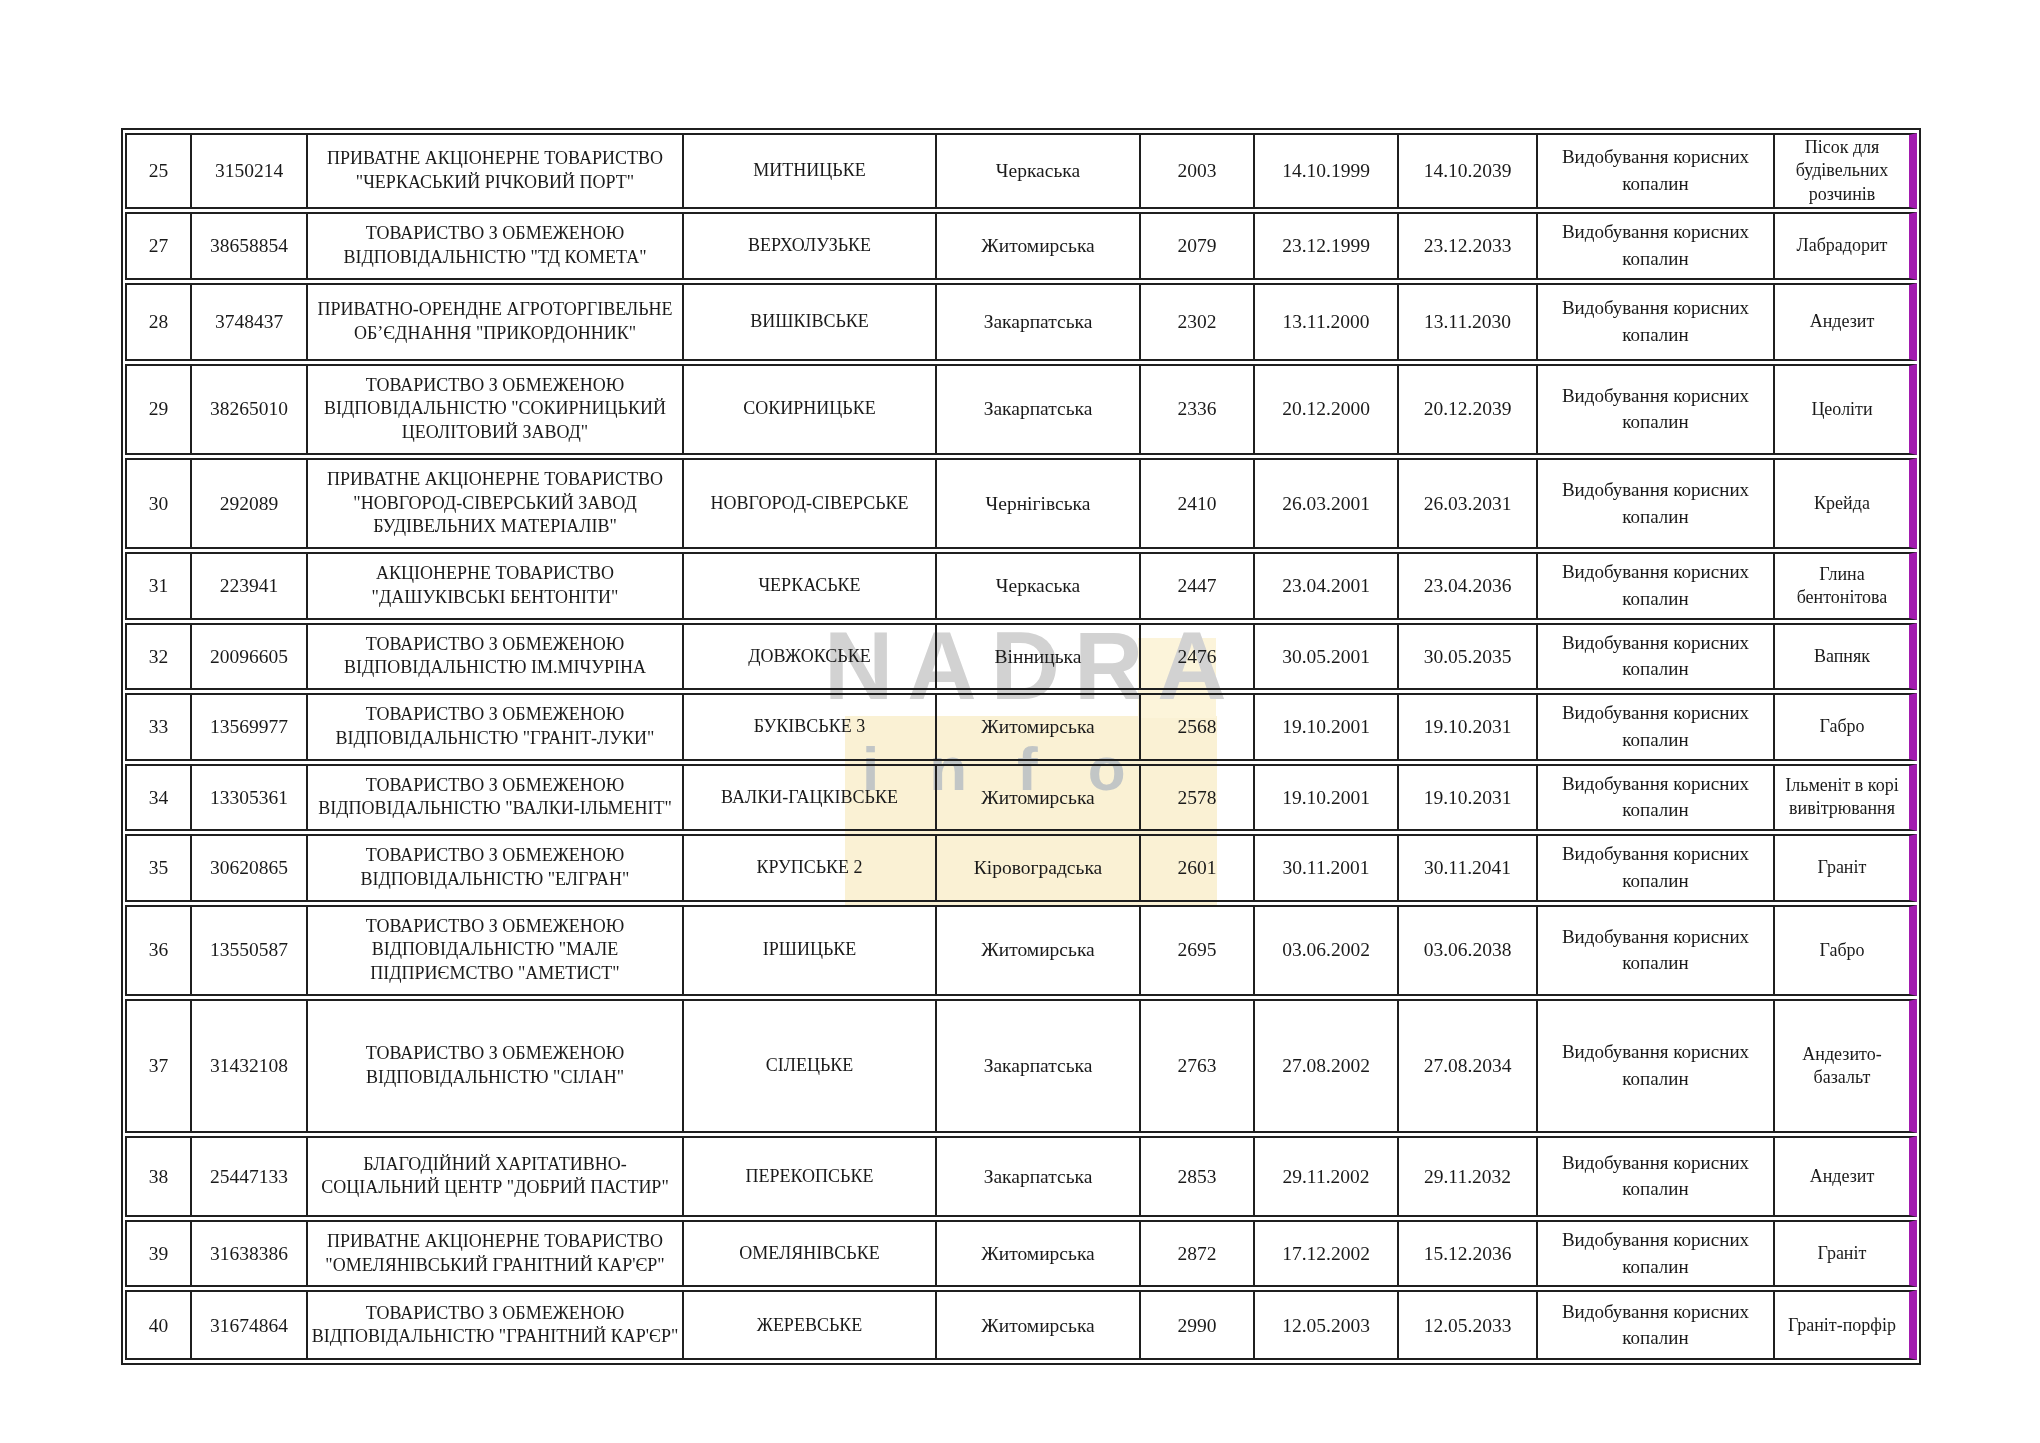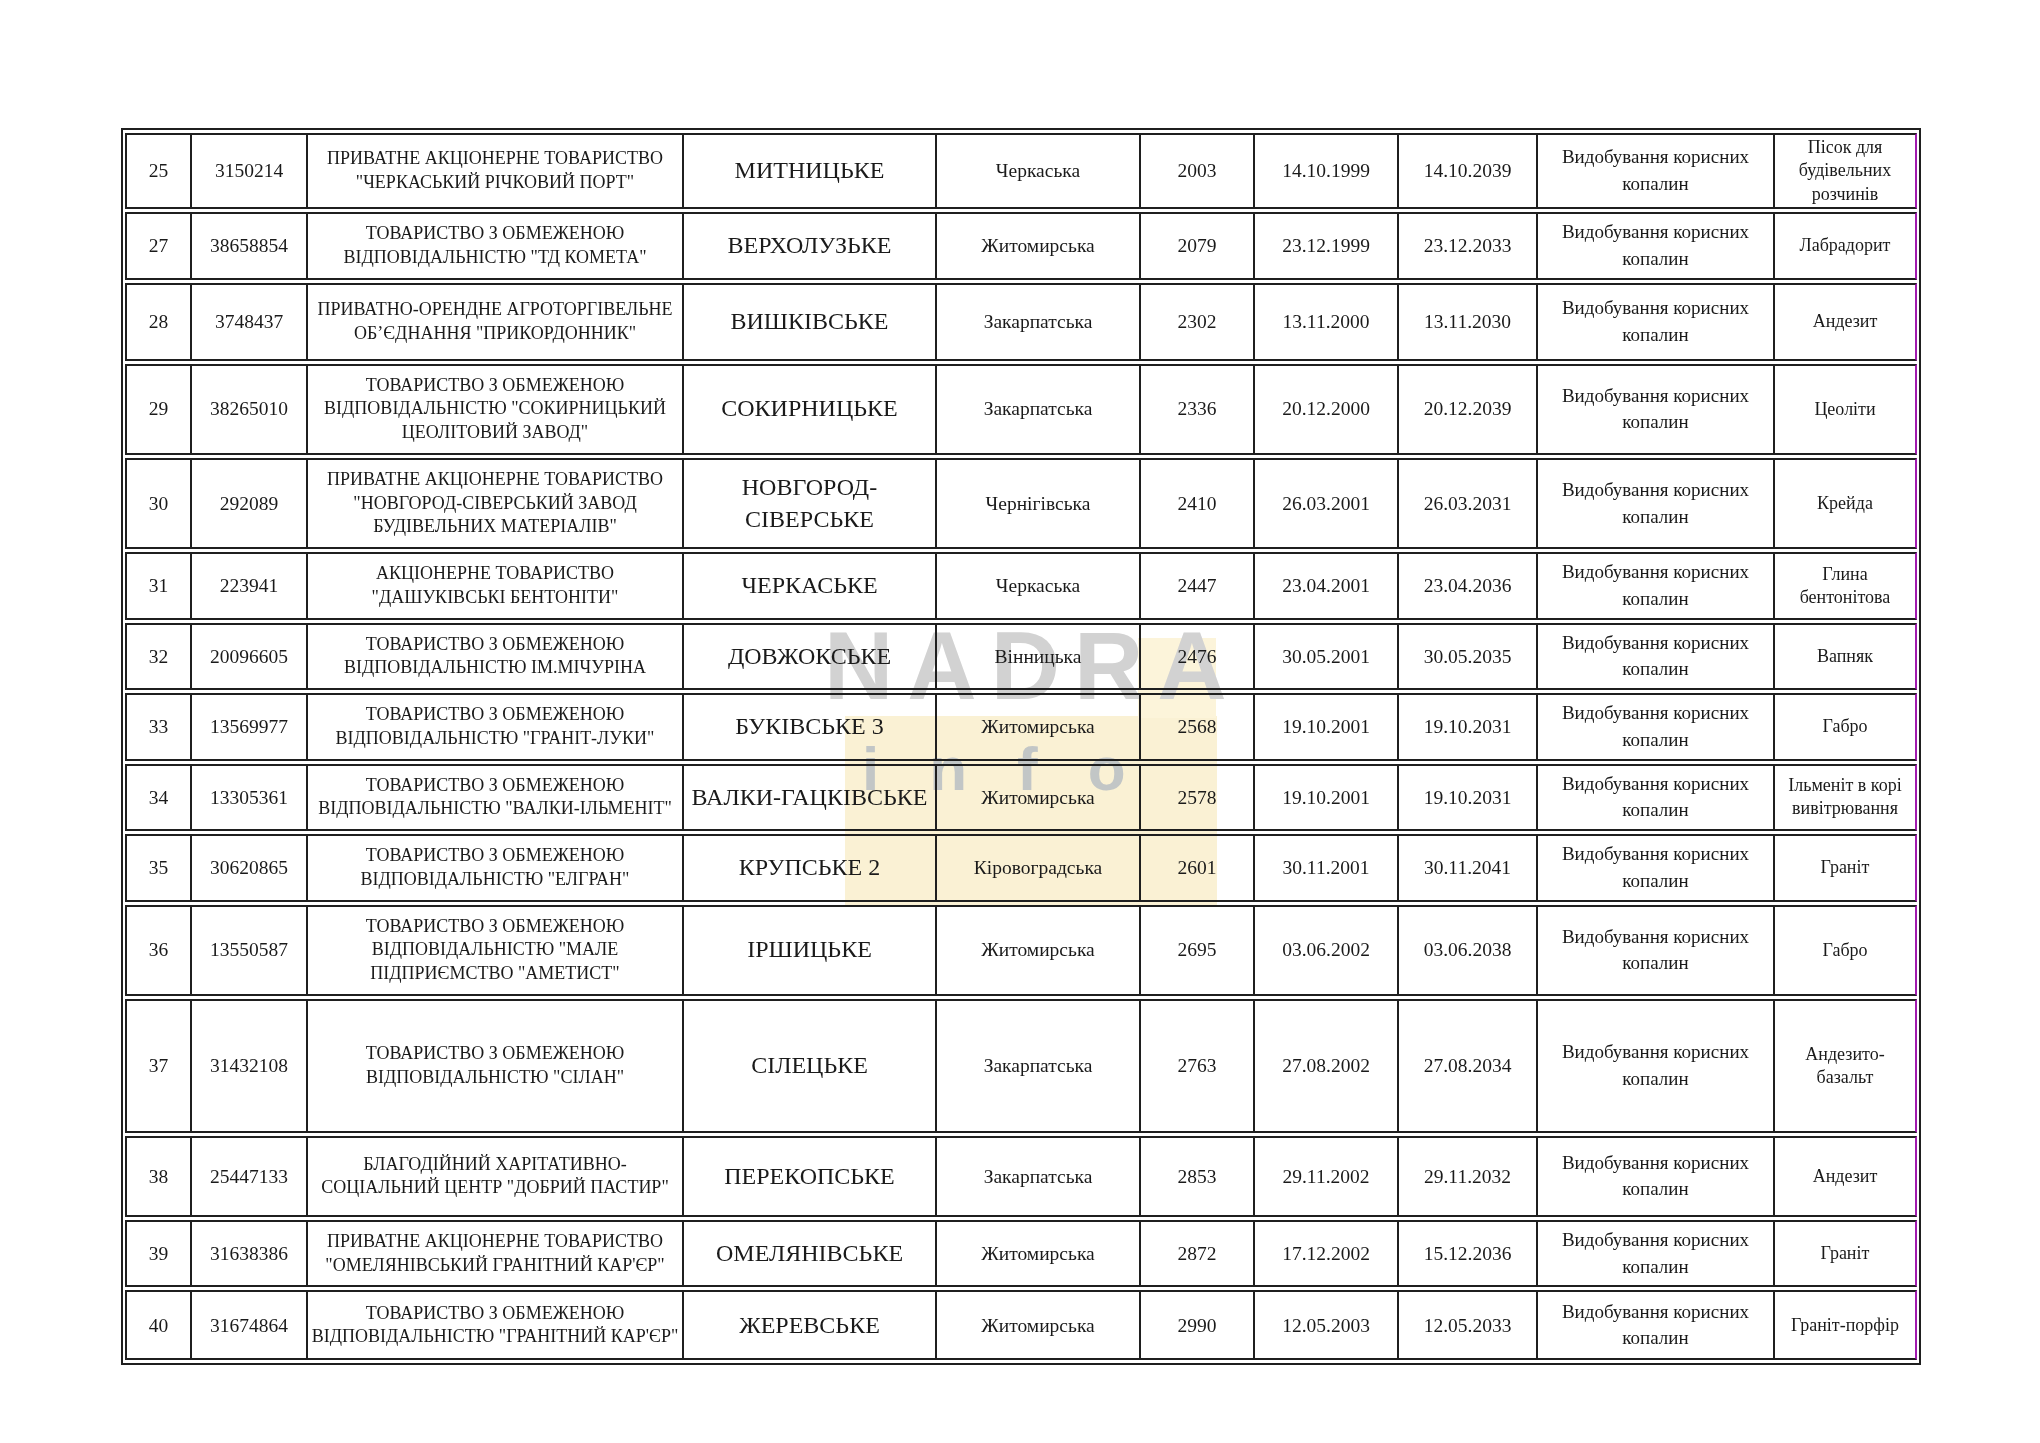--- a/index.html
+++ b/index.html
@@ -50,25 +50,25 @@
     border-top:2px solid #1f1f1f;
     border-bottom:2px solid #1f1f1f;
     border-left:2px solid #1f1f1f;
     text-align:center;vertical-align:middle;
     padding:1px 4px;
     font-size:19.5px;line-height:1.32;
     background:transparent;
     overflow:hidden;
     word-wrap:break-word;
   }
-  td:last-child{border-right:2px solid #a21caf;}
+  td:last-child{border-right:8px solid #a21caf;}
   td.c-company{font-size:18px;padding:8px 3px;}
   td.c-mineral{font-size:18px;line-height:1.3;padding:1px 3px;}
   td.c-activity{font-size:19px;line-height:1.4;}
-  td.c-deposit{font-size:24px;}
+  td.c-deposit{font-size:18px;}
 </style>
 </head>
 <body>
 
 <div class="page">
 
   <div class="watermark">
     <div class="wm-rect main"></div>
     <div class="wm-rect side"></div>
     <div class="wm-title">NADRA</div>

